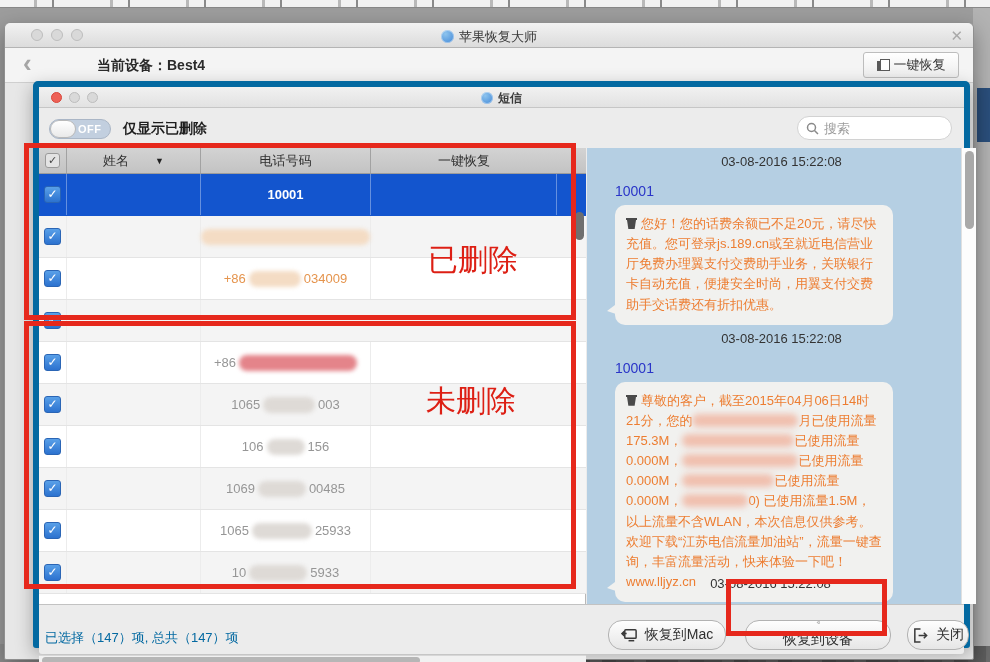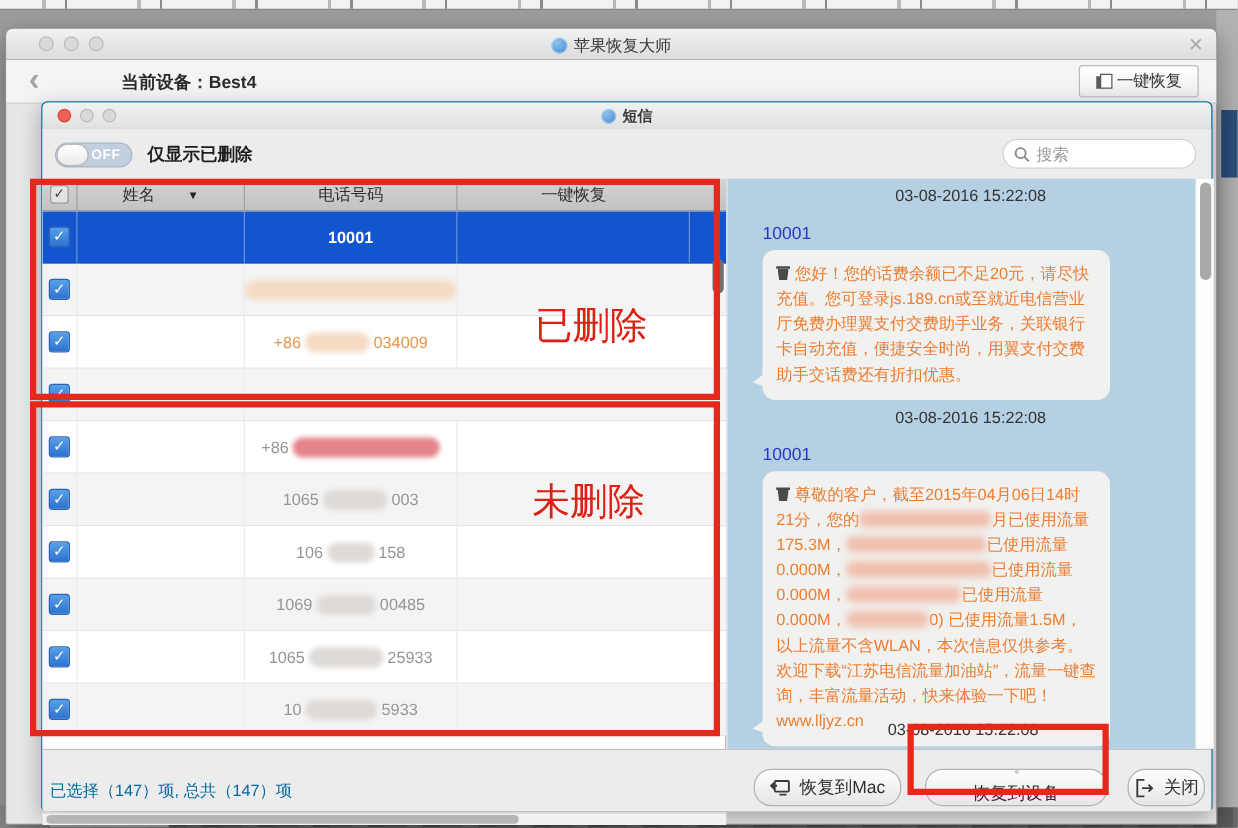--- a/index.html
+++ b/index.html
@@ -36,21 +36,21 @@
   #device-label { left:92px; top:9px; font-size:14px; color:#2b2b2b; font-weight:bold;}
   #onekey-btn { right:14px; top:4px; width:96px; height:26px; background:linear-gradient(#ffffff,#ededed);
     border:1px solid #bdbdbd; border-radius:3px; font-size:13px; color:#333;
     display:flex; align-items:center; justify-content:center; gap:5px;}
   .copy-ico { width:12px; height:13px; position:relative; display:inline-block;}
   .copy-ico:before { content:""; position:absolute; left:0; top:2px; width:8px; height:10px; background:#5a5a5a;}
   .copy-ico:after { content:""; position:absolute; left:3px; top:0; width:8px; height:10px; background:#fff; border:1px solid #5a5a5a;}
 
   
   #dialog { left:28px; top:58px; width:937px; height:567px; background:#ececec;
-    border:1px solid #0369a1; border-radius:5px 5px 3px 3px; box-shadow:0 6px 18px rgba(0,0,0,.3);}
+    border:6px solid #0369a1; border-radius:5px 5px 3px 3px; box-shadow:0 6px 18px rgba(0,0,0,.3);}
   #dlg-titlebar { left:0; top:0; width:100%; height:21px; background:linear-gradient(#f1f1f1,#e2e2e2);
     border-bottom:1px solid #c6c6c6; border-radius:5px 5px 0 0;}
   .dlg-dot { width:11px; height:11px; border-radius:50%; top:5px;}
   .dot-red { background:#ee6156; border:1px solid #d8473c;}
   #dlg-title { width:100%; top:3px; text-align:center; font-size:12px; font-weight:bold; color:#3a3a3a;}
   #dlg-toolbar { left:0; top:21px; width:100%; height:40px; background:#ececec;}
   #toggle { left:10px; top:11px; width:62px; height:20px; border-radius:10px; background:#c2cfdf;
     border:1px solid #aab6c6; overflow:hidden;}
   #toggle-knob { left:0px; top:0px; width:26px; height:18px; border-radius:9px;
     background:linear-gradient(#ffffff,#e9e9e9); border:1px solid #b9b9b9;}
@@ -251,21 +251,21 @@
             <div class="cell c-email"></div>
           </div>
           <div class="row">
             <div class="cell c-check">
               <span class="row-checkbox">✓</span>
             </div>
             <div class="cell c-name"></div>
             <div class="cell c-phone">
               <span class="ph-norm">106</span>
               <span class="blur-chip tone-gray" style="width: 38px;"></span>
-              <span class="ph-norm">158</span>
+              <span class="ph-norm">156</span>
             </div>
             <div class="cell c-email"></div>
           </div>
           <div class="row odd">
             <div class="cell c-check">
               <span class="row-checkbox">✓</span>
             </div>
             <div class="cell c-name"></div>
             <div class="cell c-phone">
               <span class="ph-norm">1069</span>

